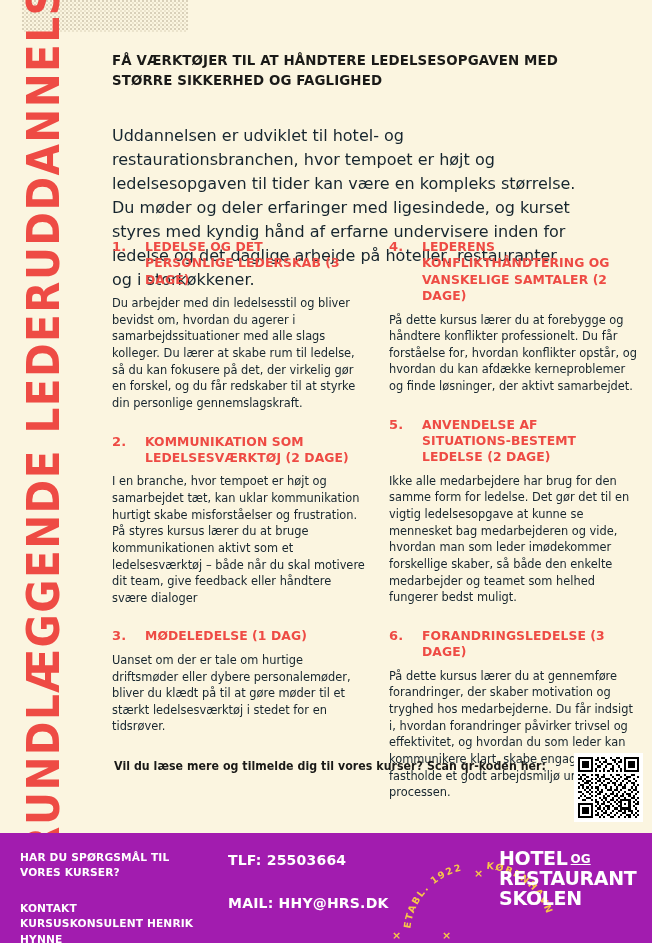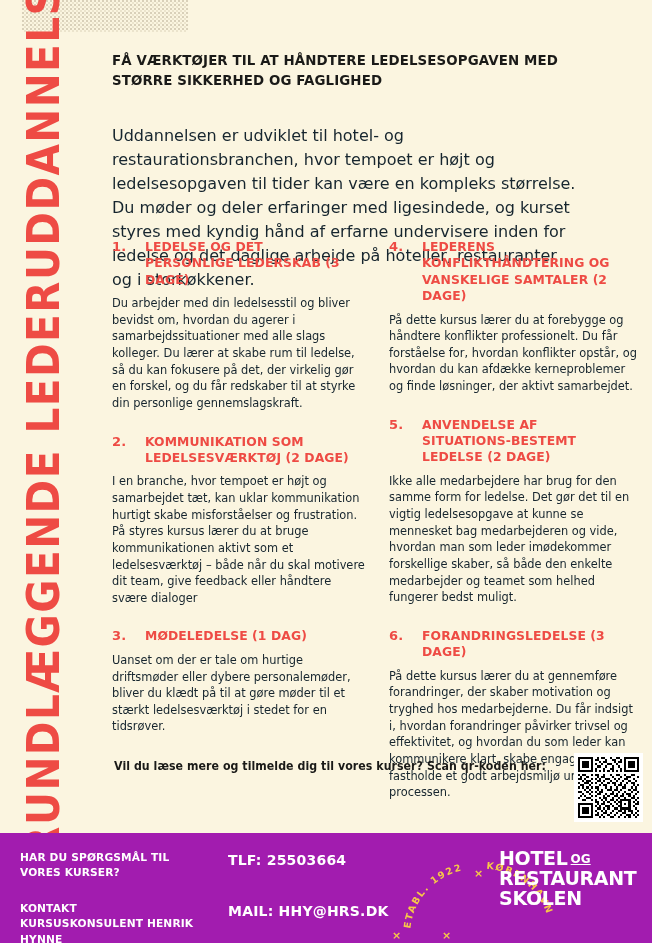--- a/index.html
+++ b/index.html
@@ -137,21 +137,21 @@
   .f-mid{
     position:absolute;left:228px;top:18px;width:180px;
     color:#FFFFFF;
     font-family:"DejaVu Sans", sans-serif;
     font-weight:bold;
     font-size:14px;
     line-height:1.3;
     text-transform:uppercase;
     letter-spacing:.2px;
   }
-  .f-mid .mail{margin-top:33px;}
+  .f-mid .mail{margin-top:25px;}
 
   .logo{
     position:absolute;right:18px;top:16px;width:135px;
     color:#FFFFFF;
     font-family:"DejaVu Sans", sans-serif;
     font-weight:bold;
     font-size:19px;
     line-height:1.04;
     text-transform:uppercase;
     letter-spacing:-.3px;

